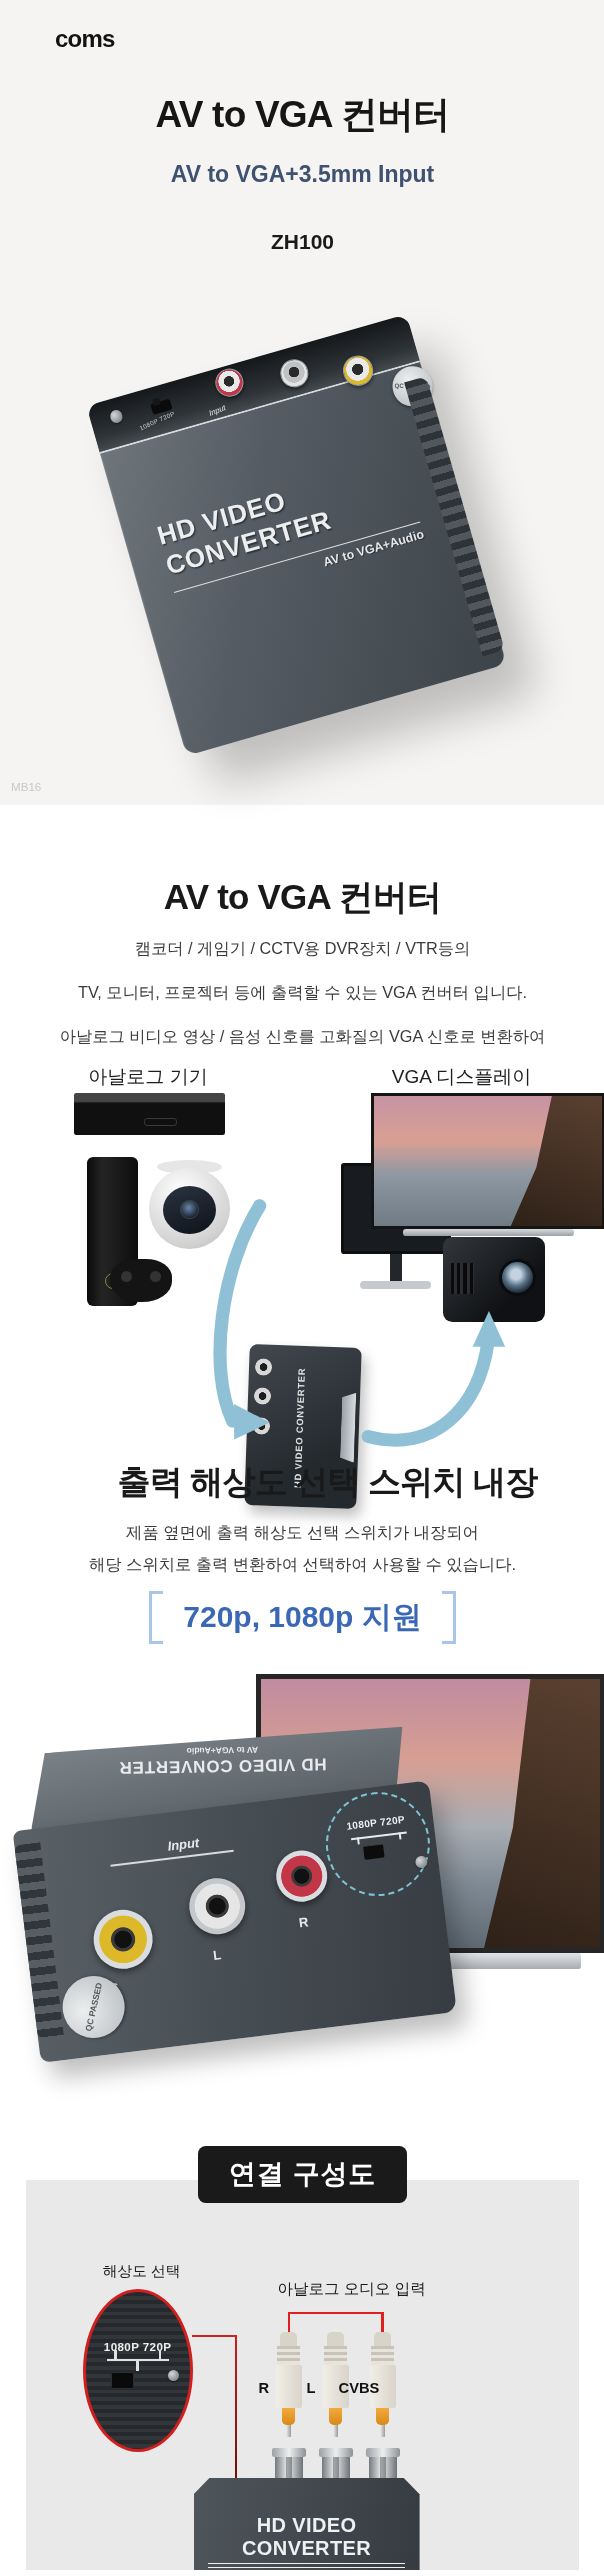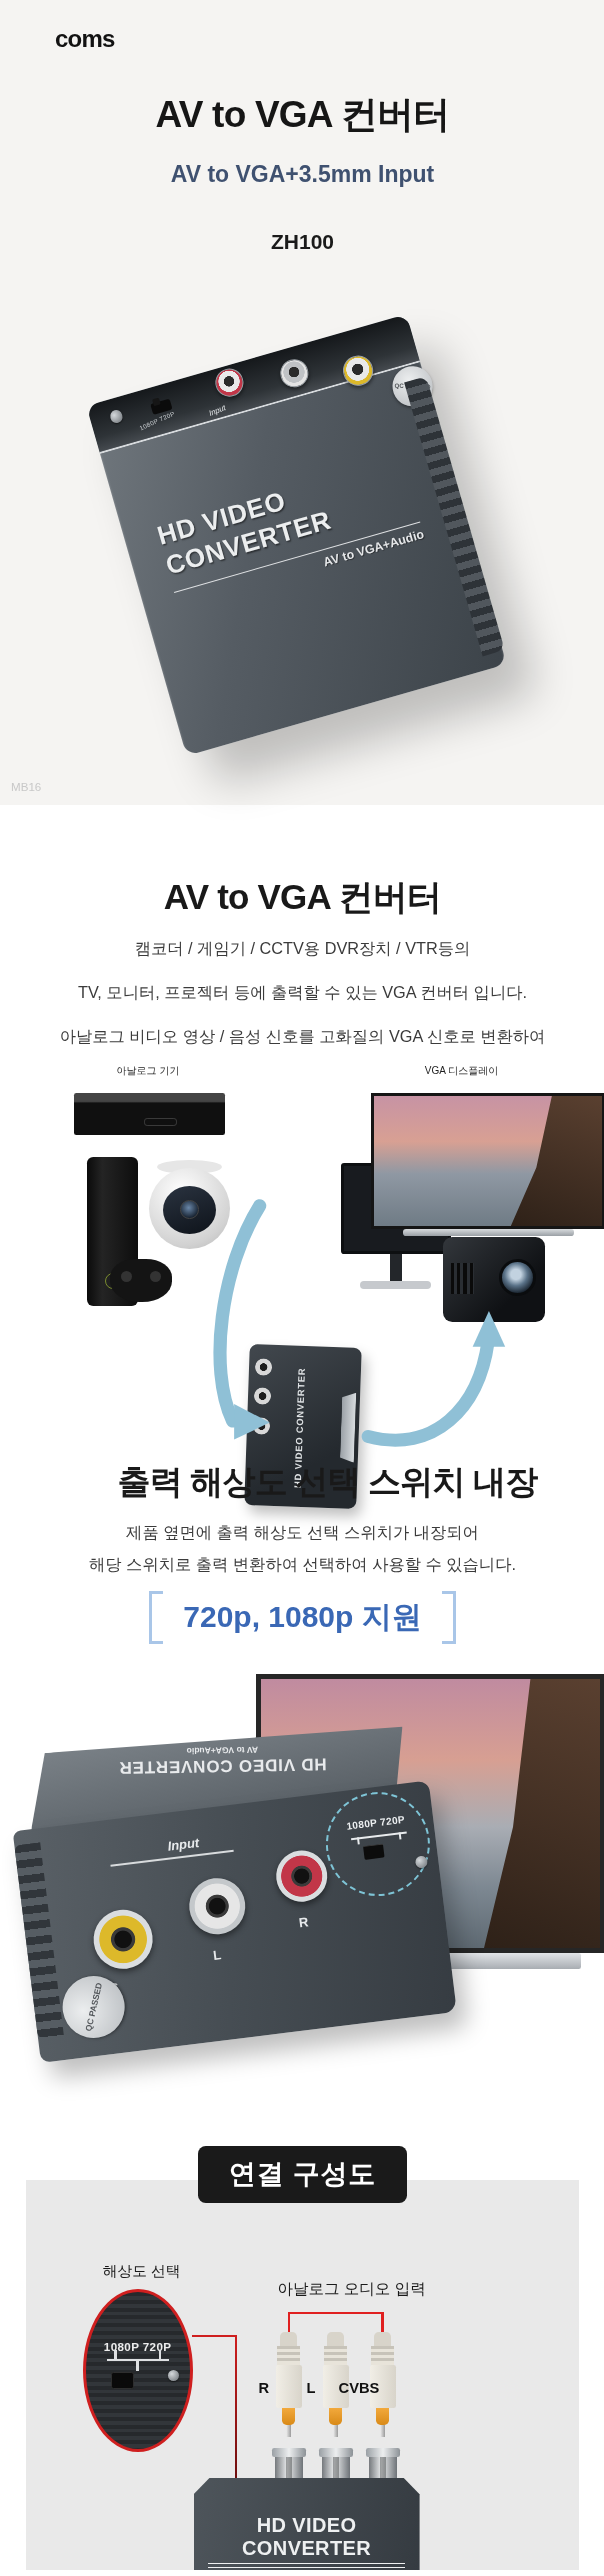--- a/index.html
+++ b/index.html
@@ -38,21 +38,21 @@
     background:repeating-linear-gradient(180deg,#2e3338 0 7px,#51575d 7px 14px); }
   .hero-devtitle { position:absolute; left:33px; top:130px; width:256px; font-size:26px; font-weight:800; color:#eceeef;
     letter-spacing:0.8px; line-height:1.2; text-shadow:0.8px 1.6px 1.6px rgba(0,0,0,0.5); }
   .hero-devsub { position:absolute; left:33px; top:203px; width:256px; text-align:right; font-size:12.4px; font-weight:700;
     color:#e4e6e8; border-top:1.6px solid #dfe1e3; padding-top:4.7px; text-shadow:0.8px 0.8px 0.8px rgba(0,0,0,0.5); }
 
   
   .intro-heading { position:absolute; left:0; top:874px; width:100%; text-align:center; font-size:35px; font-weight:800; color:#191919; letter-spacing:-0.8px; }
   .intro-desc { position:absolute; left:0; top:938px; width:100%; text-align:center; font-size:16.3px; color:#3b3b3b; }
   .intro-desc p { margin:0 0 24px; line-height:20px; }
-  .diag-label { position:absolute; text-align:center; font-size:10px; color:#1e1e1e; }
+  .diag-label { position:absolute; text-align:center; font-size:19px; color:#1e1e1e; }
   .lbl-source { left:78px; top:1064px; width:140px; }
   .lbl-target { left:388px; top:1064px; width:147px; }
 
   .dvd { position:absolute; left:74px; top:1093px; width:151px; height:42px; border-radius:2.3px;
     background:linear-gradient(180deg,#454545 0 20%,#101010 24% 100%); }
   .dvd::after { content:""; position:absolute; left:70px; top:25px; width:31px; height:6.2px; border:0.8px solid #3a3a3a; border-radius:3.1px; }
   .console { position:absolute; left:87px; top:1157px; width:51px; height:149px; border-radius:6.2px;
     background:linear-gradient(90deg,#0a0a0a,#242424 30%,#0d0d0d); }
   .console::after { content:""; position:absolute; left:18px; bottom:17px; width:14px; height:14px; border:1.6px solid #7a8c2e; border-radius:50%; }
   .controller { position:absolute; left:110px; top:1259px; width:62px; height:43px; background:#141414; border-radius:42% 42% 48% 48%; }

